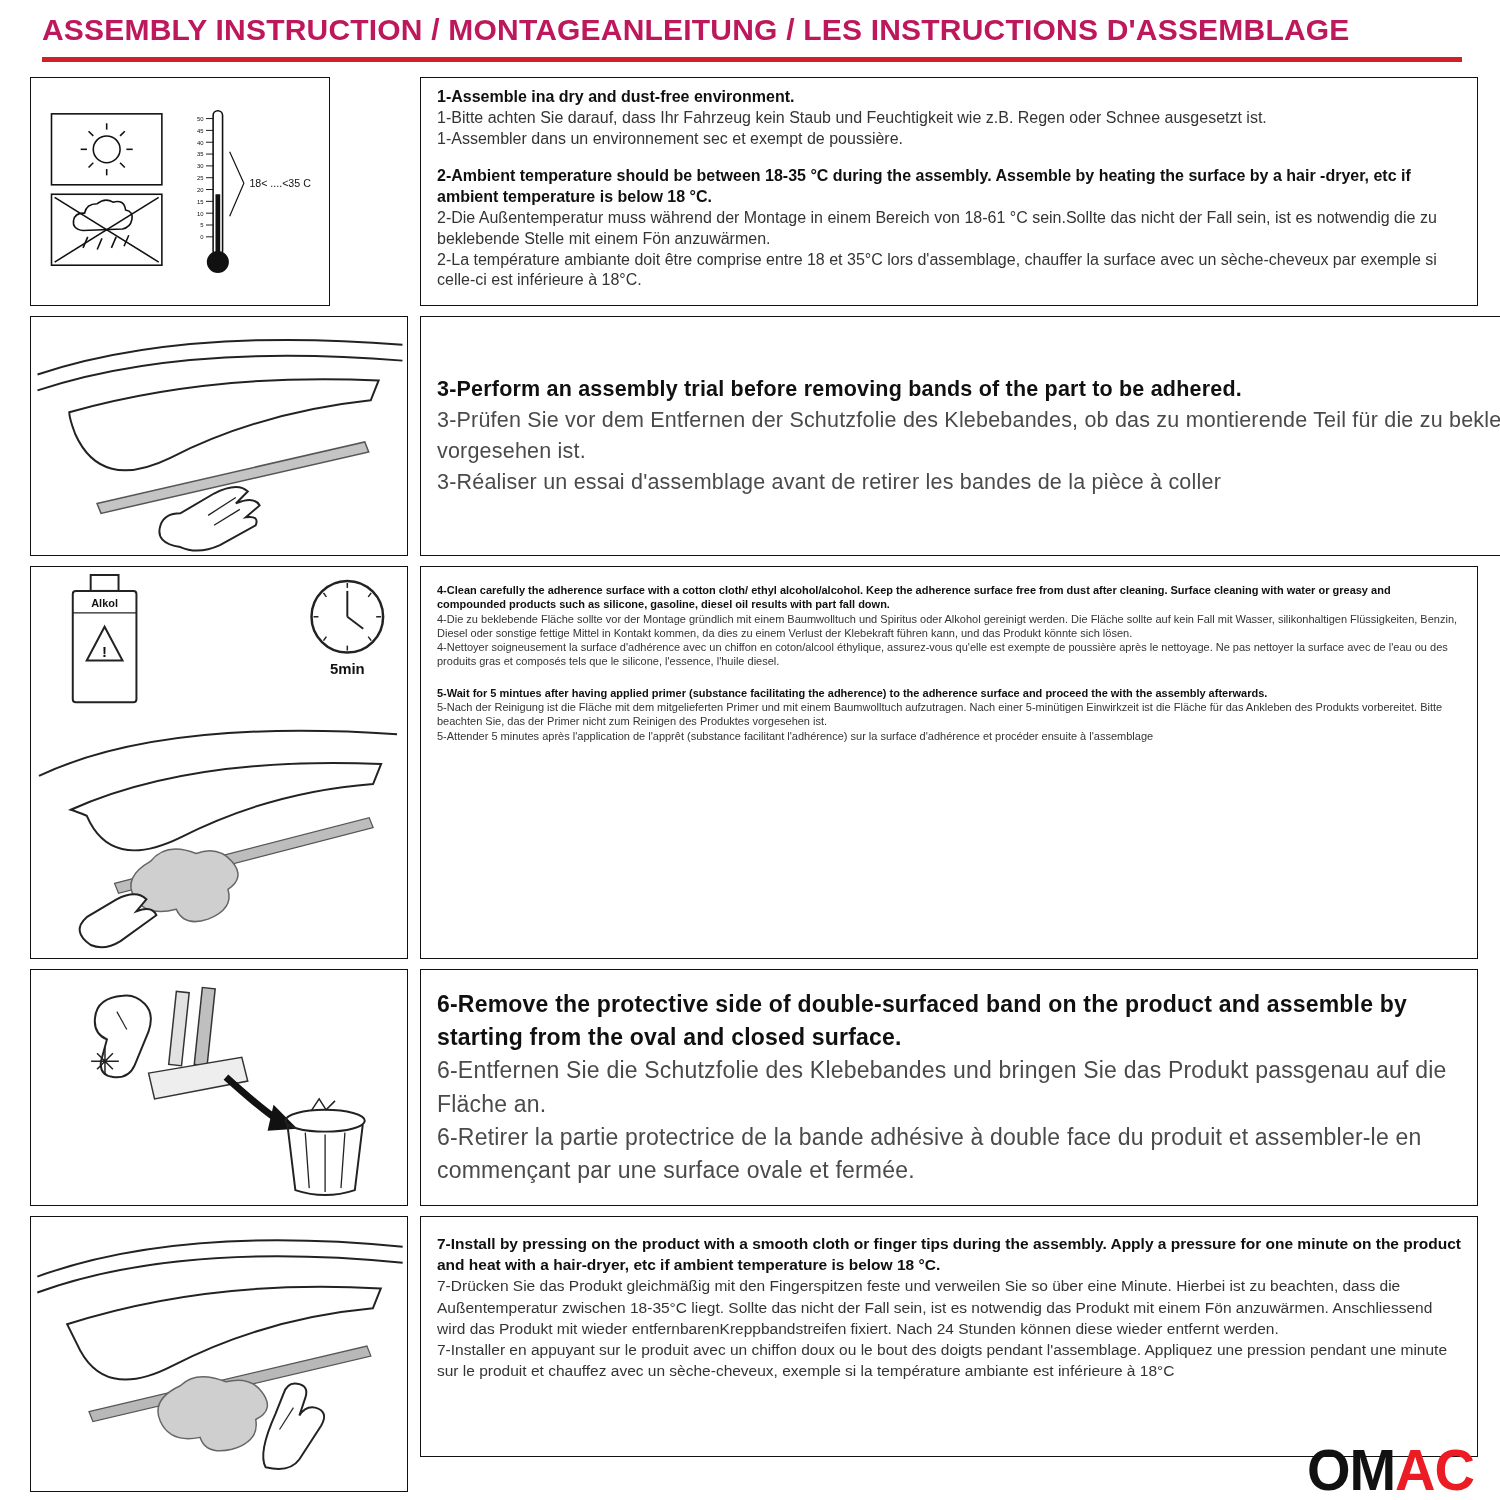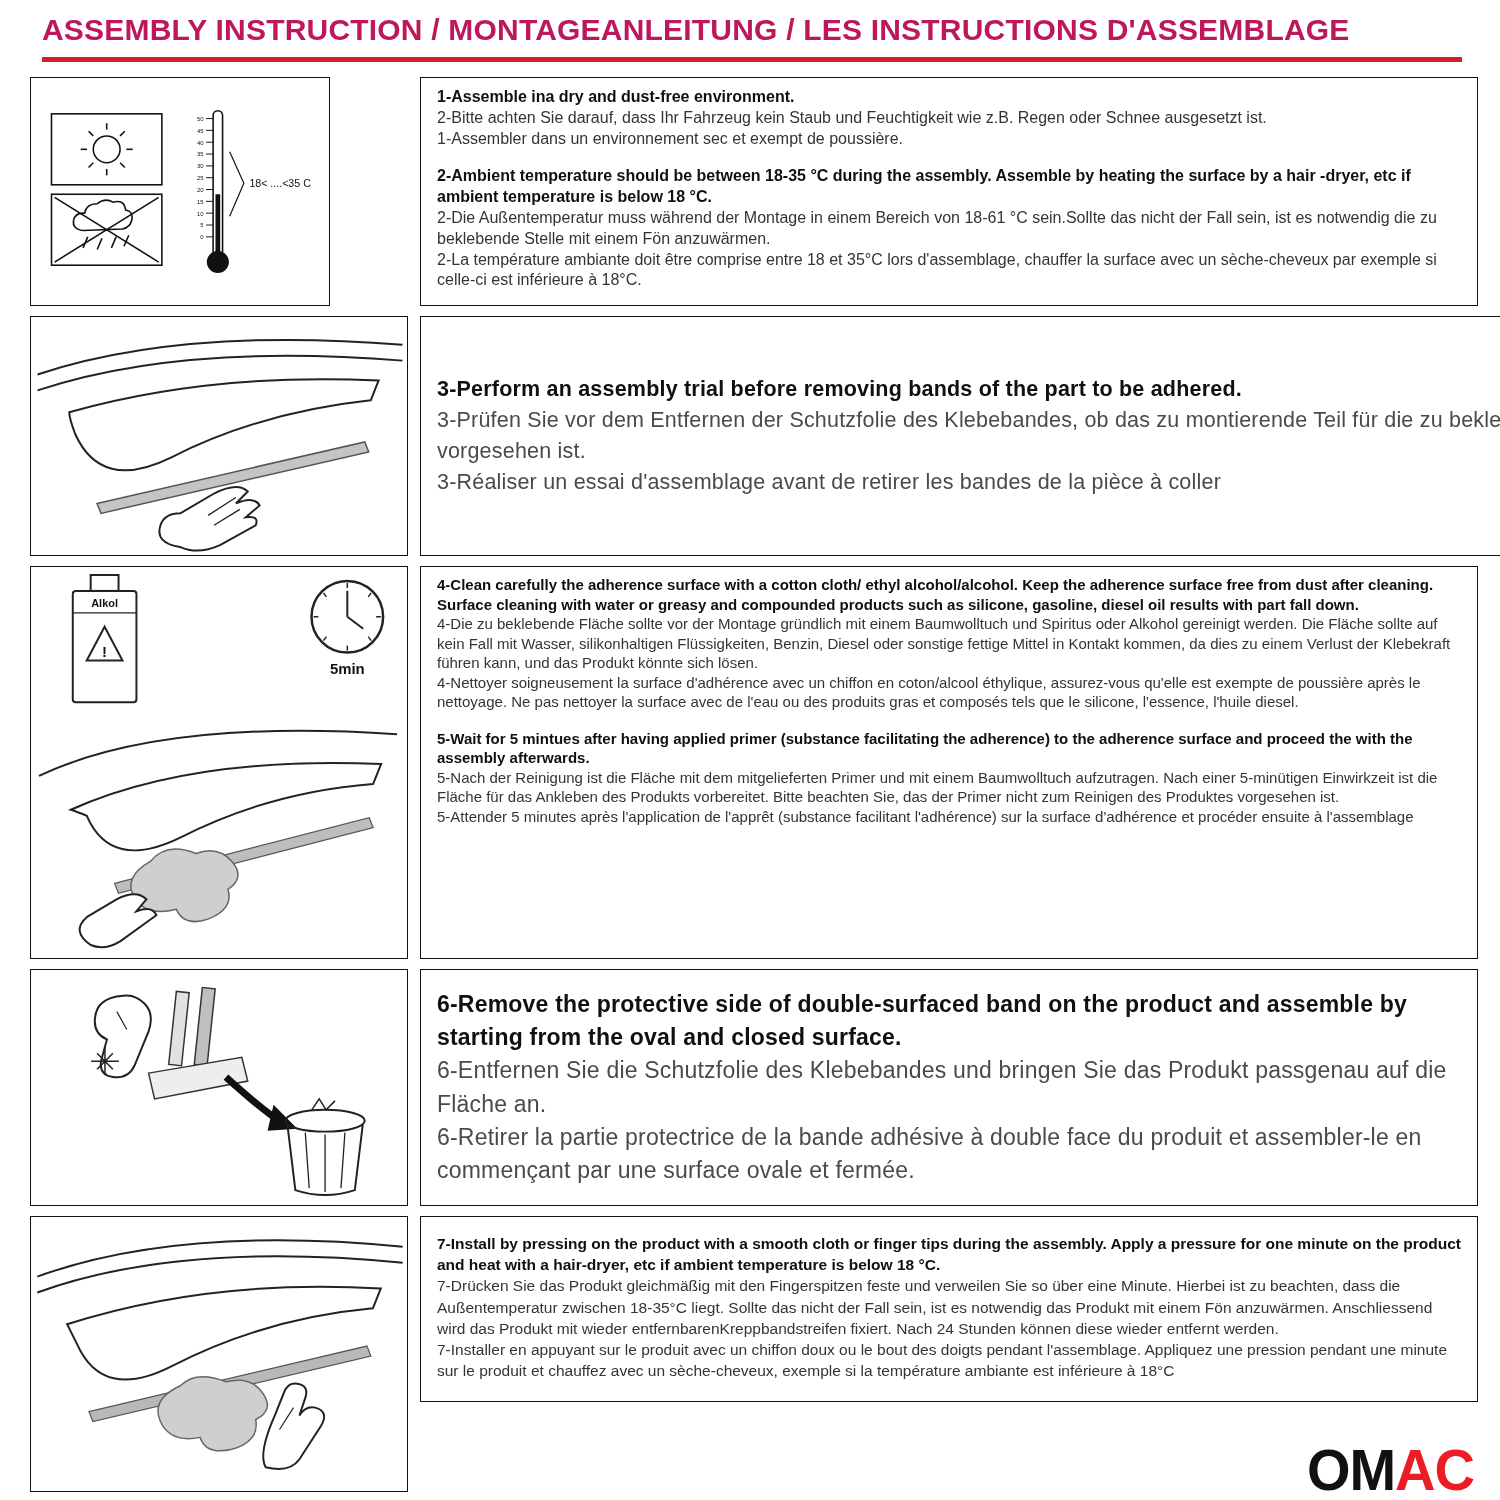--- a/index.html
+++ b/index.html
@@ -23,32 +23,32 @@
 
   .fig1 { left:30px;  top:77px;   width:300px; height:229px; }
   .txt1 { left:420px; top:77px;   width:1058px; height:229px; }
   .fig2 { left:30px;  top:316px;  width:378px; height:240px; }
   .txt2 { left:420px; top:316px;  width:1254px; height:240px; }
   .fig3 { left:30px;  top:566px;  width:378px; height:393px; }
   .txt3 { left:420px; top:566px;  width:1058px; height:393px; }
   .fig4 { left:30px;  top:969px;  width:378px; height:237px; }
   .txt4 { left:420px; top:969px;  width:1058px; height:237px; }
   .fig5 { left:30px;  top:1216px; width:378px; height:276px; }
-  .txt5 { left:420px; top:1216px; width:1058px; height:186px; }
+  .txt5 { left:420px; top:1216px; width:1058px; height:241px; }
 
   .txt { padding:9px 16px; overflow:hidden; }
   .txt p { margin:0; color:#343434; }
   .txt p.b { font-weight:bold; color:#101010; }
   .txt p.gap { margin-top:17px; }
 
   .txt1 { font-size:16px; line-height:1.3; }
   .txt2 { font-size:21.5px; line-height:1.44; display:flex; flex-direction:column; justify-content:center; letter-spacing:.2px; }
   .txt2 p { color:#4a4a4a; }
   .txt2 p.b { color:#101010; }
-  .txt3 { font-size:15px; line-height:1.3; padding-top:8px; }
+  .txt3 { font-size:11px; line-height:1.3; padding-top:16px; }
   .txt4 { font-size:23px; line-height:1.44; display:flex; flex-direction:column; justify-content:center; letter-spacing:.2px; }
   .txt4 p { color:#4a4a4a; }
   .txt4 p.b { color:#101010; }
   .txt5 { font-size:15.5px; line-height:1.37; padding-top:16px; }
 
   .logo {
     position:absolute; right:26px; top:1442px;
     font-size:56px; font-weight:bold; line-height:1;
     letter-spacing:-1px; transform:scaleY(1.03);
   }
@@ -120,21 +120,21 @@
       </g>
       <g>
         <path d="M252,64 L270,104 L252,146" fill="none" stroke="#111" stroke-width="1.5"></path>
         <text x="277" y="109" font-size="13.5" fill="#111" font-family="Liberation Sans, sans-serif">18&lt; ....&lt;35 C</text>
       </g>
     </svg>
   </div>
 
   <div class="box txt txt1">
     <p class="b">1-Assemble ina dry and dust-free environment.</p>
-    <p>2-Bitte achten Sie darauf, dass Ihr Fahrzeug kein Staub und Feuchtigkeit wie z.B. Regen oder Schnee ausgesetzt ist.</p>
+    <p>1-Bitte achten Sie darauf, dass Ihr Fahrzeug kein Staub und Feuchtigkeit wie z.B. Regen oder Schnee ausgesetzt ist.</p>
     <p>1-Assembler dans un environnement sec et exempt de poussière.</p>
     <p class="b gap">2-Ambient temperature should be between 18-35 °C  during the assembly. Assemble by heating the surface by a hair -dryer, etc if ambient temperature is below 18 °C.</p>
     <p>2-Die Außentemperatur muss während der Montage in einem Bereich von 18-61 °C  sein.Sollte das nicht der Fall sein, ist es notwendig die zu beklebende Stelle mit einem Fön anzuwärmen.</p>
     <p>2-La température ambiante doit être comprise entre 18 et 35°C lors d'assemblage, chauffer la surface avec un sèche-cheveux par exemple si celle-ci est inférieure à 18°C.</p>
   </div>
 
   <div class="box fig2">
     <svg viewBox="0 0 378 240">
       <g fill="none" stroke="#222" stroke-width="2">
         <path d="M6,58 Q150,10 374,28"></path>

